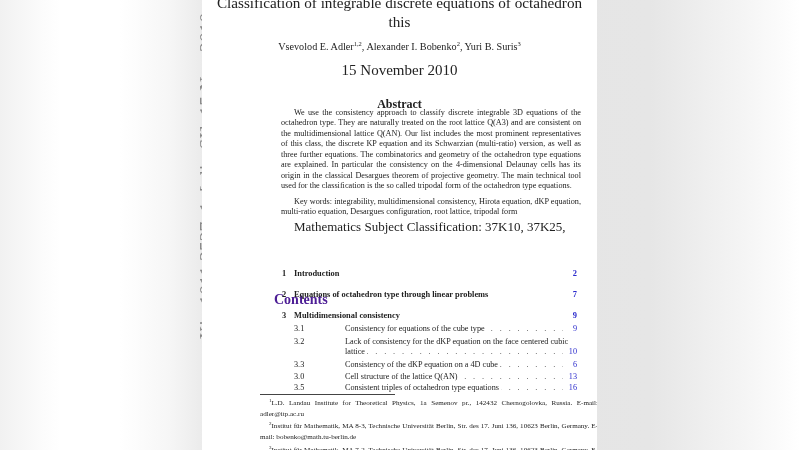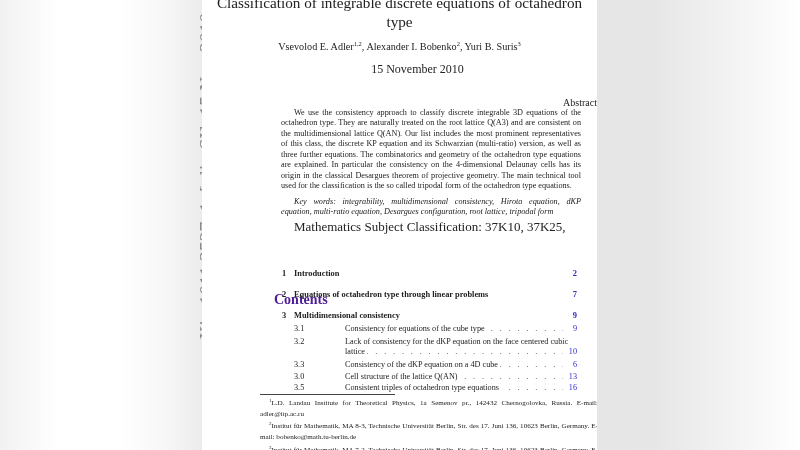--- a/index.html
+++ b/index.html
@@ -23,36 +23,35 @@
       font-size: 15.2px; line-height: 18.5px; color: #222;
     }
     .title .pad { display: block; padding: 0 2px; }
     .authors {
       position: absolute; left: 0; width: 100%; top: 40px; text-align: center;
       font-size: 10.2px; color: #222;
     }
     .authors sup { font-size: 6.5px; }
     .date {
       position: absolute; left: 0; width: 100%; top: 62px; text-align: center;
-      font-size: 12px; color: #222; margin-left: 18px;
+      font-size: 15px; color: #222;
     }
     .abstract-head {
-      position: absolute; left: 0; width: 100%; top: 97px; text-align: right;
-      font-size: 10px; font-weight: normal; color: #222;
+      position: absolute; left: 0; width: 100%; top: 97px; text-align: center;
+      font-size: 12px; font-weight: bold; color: #222;
     }
     .abstract {
       position: absolute; left: 79px; width: 300px; top: 108px;
       font-size: 8.2px; line-height: 10.45px; text-align: justify; color: #222;
       text-indent: 13px;
     }
     .keywords {
       position: absolute; left: 79px; width: 300px; top: 197px;
       font-size: 8.2px; line-height: 10.45px; text-align: justify; color: #222;
       text-indent: 13px;
-      font-style: italic;
     }
     .msc {
       position: absolute; left: 92px; top: 219px;
       font-size: 13px; color: #222;
     }
     .contents-head {
       position: absolute; left: 72px; top: 244px;
       font-size: 14px; font-weight: bold; color: #4c1d95; margin-top: 48px;
     }
     .toc { position: absolute; left: 80px; width: 295px; top: 269px; }
@@ -87,21 +86,21 @@
   </style>
 </head>
 <body>
 
 <div class="arxiv-stamp">arXiv:1011.3527v1  [nlin.SI]  15 Nov 2010</div>
 
 <div class="page">
 
   <div class="title">
     <span class="pad">Classification of integrable discrete equations of octahedron</span>
-    <span class="pad">type</span>
+    <span class="pad">this</span>
   </div>
 
   <div class="authors">
     <span>Vsevolod E. Adler</span><sup>1,2</sup><span>, </span><span>Alexander I. Bobenko</span><sup>2</sup><span>, </span><span>Yuri B. Suris</span><sup>3</sup>
   </div>
 
   <div class="date">15 November 2010</div>
 
   <div class="abstract-head">Abstract</div>
   <div class="abstract">We use the consistency approach to classify discrete integrable 3D equations of the octahedron type. They are naturally treated on the root lattice Q(A3) and are consistent on the multidimensional lattice Q(AN). Our list includes the most prominent representatives of this class, the discrete KP equation and its Schwarzian (multi-ratio) version, as well as three further equations. The combinatorics and geometry of the octahedron type equations are explained. In particular the consistency on the 4-dimensional Delaunay cells has its origin in the classical Desargues theorem of projective geometry. The main technical tool used for the classification is the so called tripodal form of the octahedron type equations.</div>

